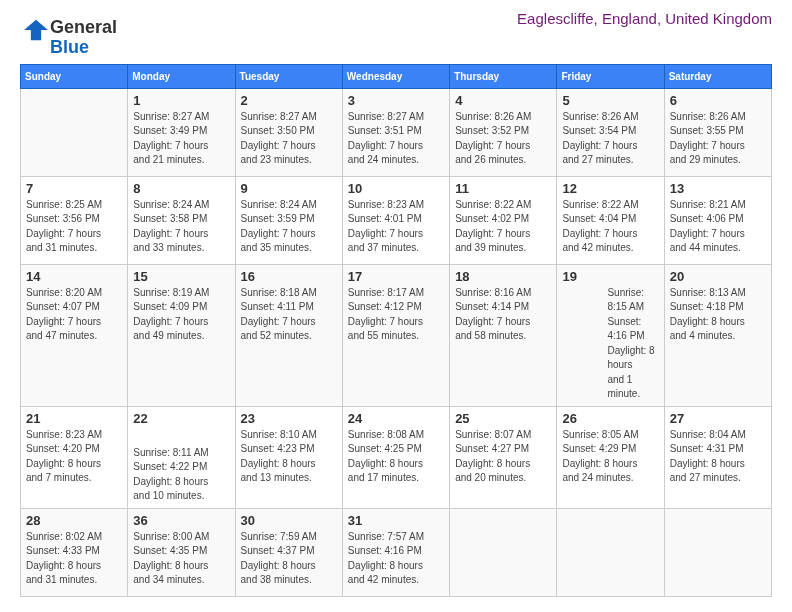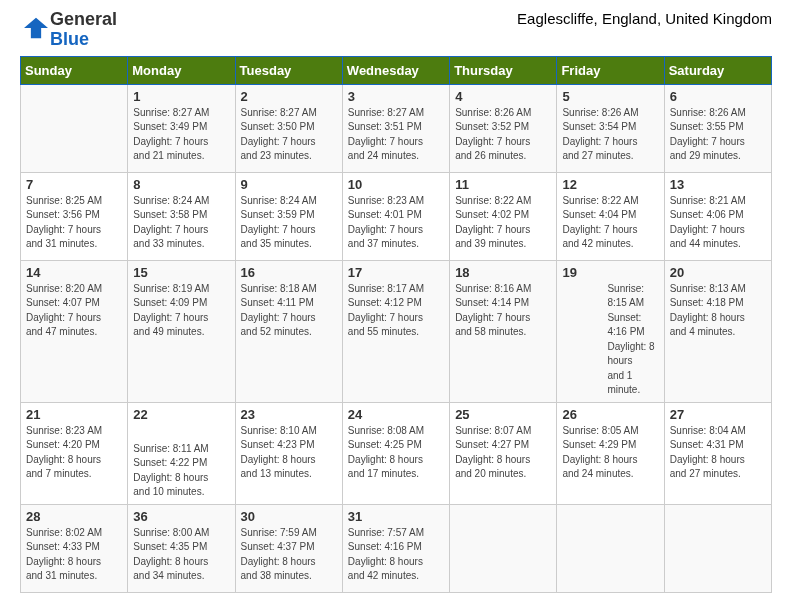--- a/index.html
+++ b/index.html
@@ -11,21 +11,22 @@
       padding: 10px 20px 20px 20px;
     }
     .header-area {
       display: flex;
       align-items: flex-start;
       justify-content: space-between;
       margin-bottom: 6px;
     }
     .logo {
       display: flex;
-      align-items: center;
+      align-items: flex-start;
+      margin-top: 8px;
     }
     .logo-text {
       font-size: 18px;
       font-weight: bold;
       color: #333;
       line-height: 1.1;
     }
     .logo-text .blue { color: #1565C0; }
     .logo-icon {
       width: 28px;
@@ -37,31 +38,31 @@
       text-align: right;
     }
     .month-title {
       font-size: 36px;
       font-weight: bold;
       color: #333;
       line-height: 1.1;
     }
     .subtitle {
       font-size: 15px;
-      color: #000000;
+      color: #701a75;
     }
     table {
       width: 100%;
       border-collapse: collapse;
       table-layout: fixed;
     }
     thead tr th {
-      background-color: #4d7c0f;
+      background-color: #3b82f6;
       color: #fff;
-      font-size: 13px;
+      font-size: 10px;
       font-weight: bold;
       padding: 6px 4px;
       text-align: left;
       border: 1px solid #1565C0;
     }
     tbody tr td {
       border: 1px solid #ccc;
       vertical-align: top;
       padding: 4px 5px;
       font-size: 10.5px;

